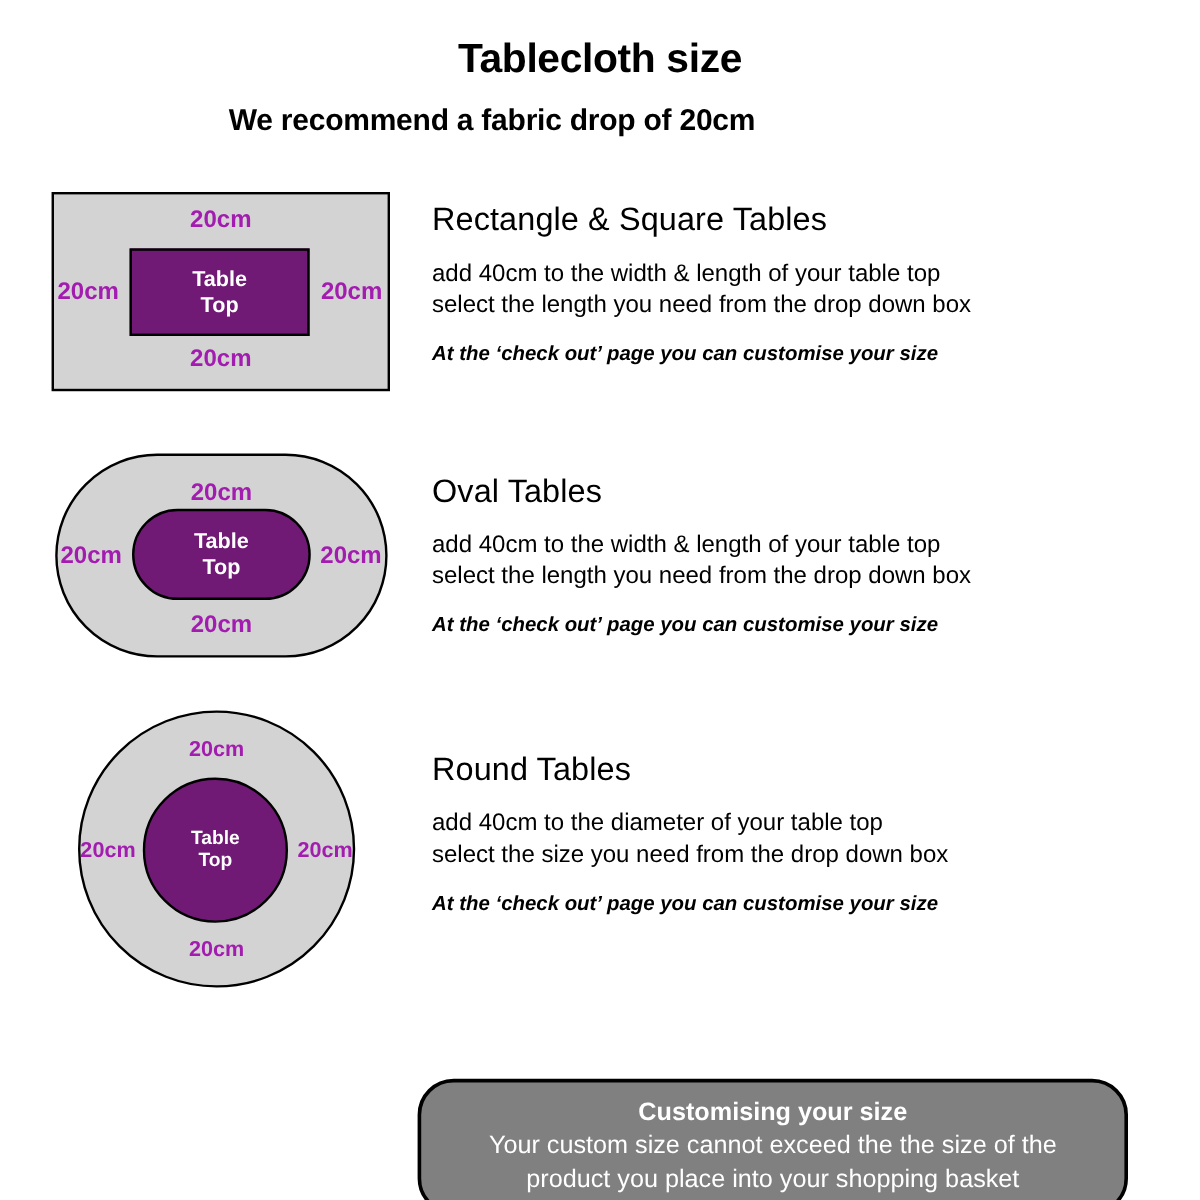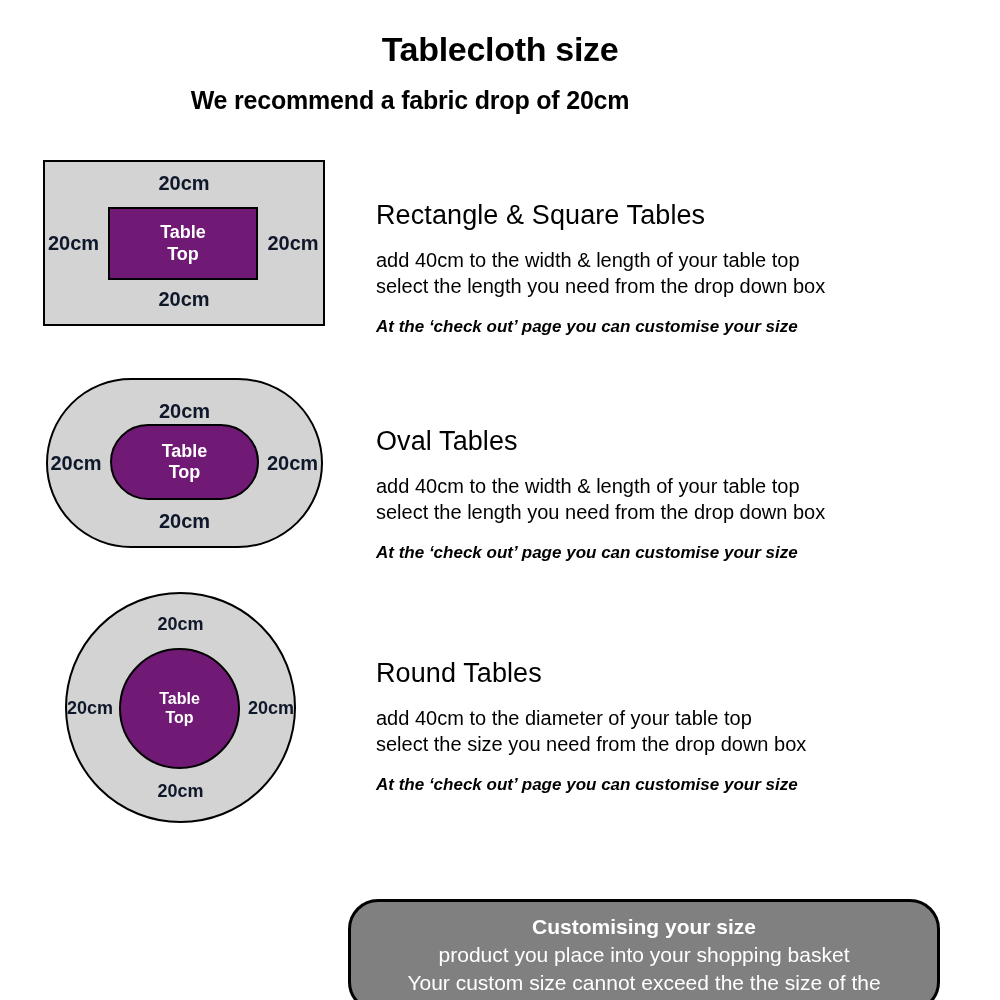--- a/index.html
+++ b/index.html
@@ -33,21 +33,21 @@
     position: absolute;
     left: 0; top: 86px;
     width: 820px;
     text-align: center;
     font-size: 25px;
     font-weight: bold;
     letter-spacing: -0.2px;
   }
 
   
-  .section-text { position: absolute; left: 376px; margin-top: 32px; }
+  .section-text { position: absolute; left: 360px; }
   .section-heading {
     font-size: 27px;
     font-weight: normal;
     letter-spacing: 0.1px;
     margin: 0 0 16px 0;
     white-space: nowrap;
   }
   .section-line {
     font-size: 20px;
     line-height: 26px;
@@ -81,21 +81,21 @@
     justify-content: center;
     color: #ffffff;
     font-weight: bold;
   }
   .inner-line { line-height: 1.18; }
 
   .dim-label {
     position: absolute;
     font-weight: bold;
     white-space: nowrap;
-    color: #0f172a;
+    color: #a21caf;
   }
 
   
   #rect-diagram { left: 43px; top: 160px; width: 282px; height: 166px; }
   #rect-outer { left: 0; top: 0; width: 282px; height: 166px; }
   #rect-inner { left: 65px; top: 47px; width: 150px; height: 73px; font-size: 18px; }
   #rect-dim-top    { left: 0;   top: 12px;  width: 282px; text-align: center; font-size: 20px; }
   #rect-dim-bottom { left: 0;   top: 128px; width: 282px; text-align: center; font-size: 20px; }
   #rect-dim-left   { left: -2px; top: 72px; width: 65px;  text-align: center; font-size: 20px; }
   #rect-dim-right  { left: 217px; top: 72px; width: 66px; text-align: center; font-size: 20px; }
@@ -214,17 +214,17 @@
 
   <div class="section-text" id="round-text">
     <div class="section-heading">Round Tables</div>
     <div class="section-line">add 40cm to the diameter of your table top</div>
     <div class="section-line">select the size you need from the drop down box</div>
     <div class="section-note">At the ‘check out’ page you can customise your size</div>
   </div>
 
   <div id="callout">
     <div class="callout-title">Customising your size</div>
+    <div class="callout-line">Your custom size cannot exceed the the size of the</div>
     <div class="callout-line">product you place into your shopping basket</div>
-    <div class="callout-line">Your custom size cannot exceed the the size of the</div>
   </div>
 
 </div>
 
 </body></html>

